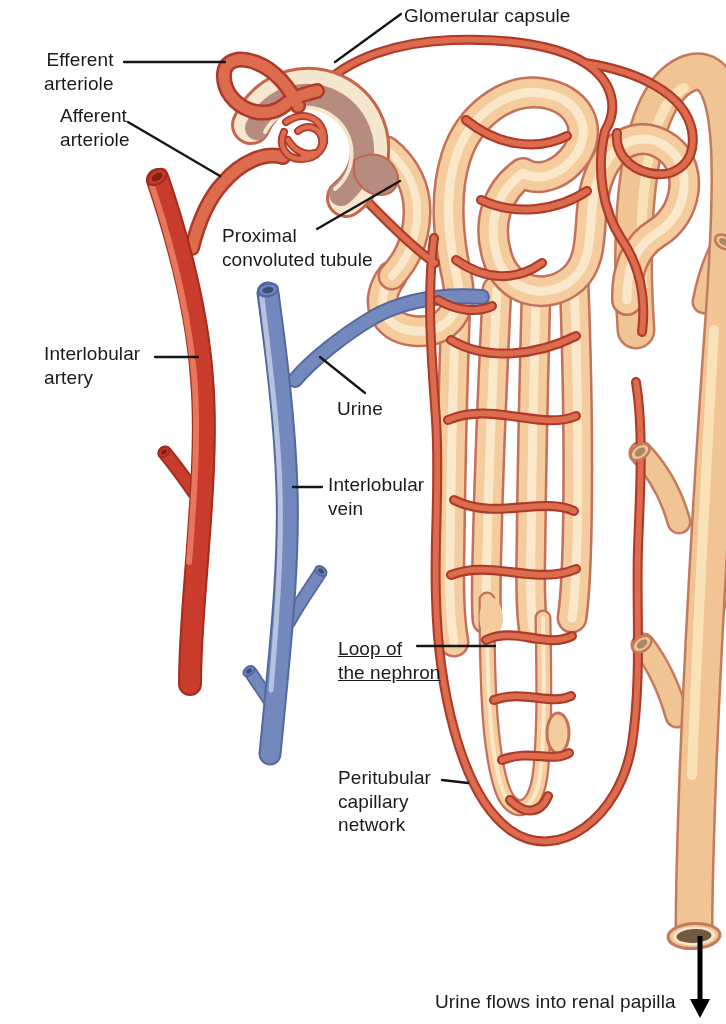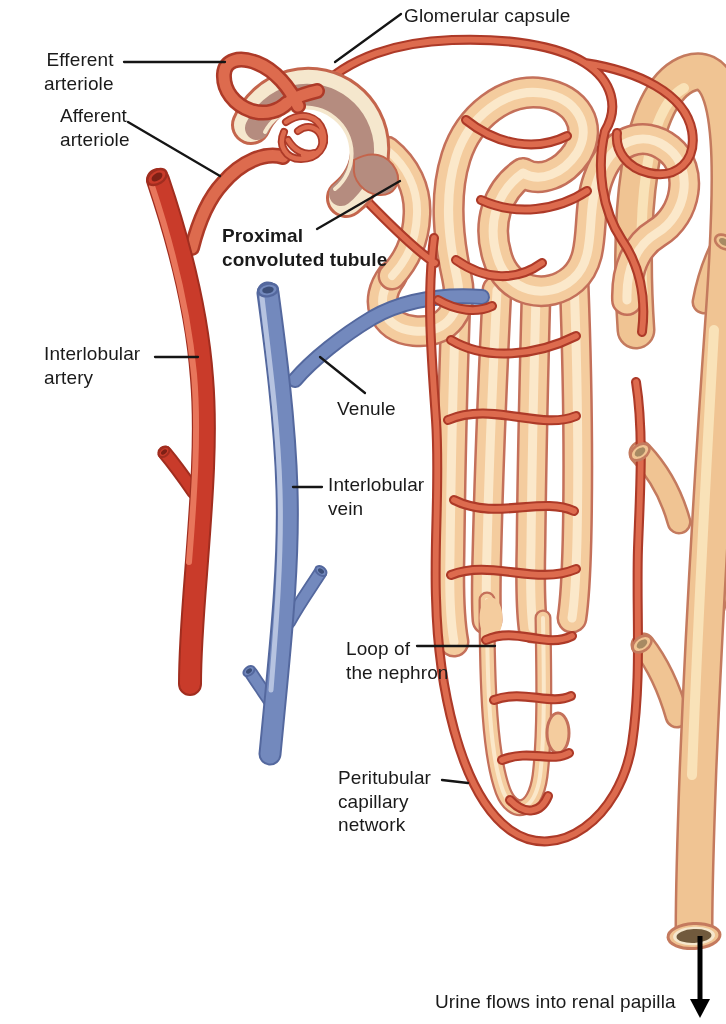--- a/index.html
+++ b/index.html
@@ -190,27 +190,27 @@
     <line x1="664" y1="936" x2="664" y2="1001" stroke="var(--arrow)" stroke-width="5"></line>
     <polygon points="654,999 674,999 664,1018" fill="var(--arrow)"></polygon>
   </g>
 </svg>
 
 <div class="lbl" style="left:368px;top:4px;">Glomerular capsule</div>
 <div class="lbl" style="left:8px;top:48px;text-align:right;">Efferent
 arteriole</div>
 <div class="lbl" style="left:24px;top:104px;">Afferent
 arteriole</div>
-<div class="lbl" style="left:186px;top:224px;font-weight:bold;">Proximal
+<div class="lbl" style="left:186px;top:224px;">Proximal
 convoluted tubule</div>
 <div class="lbl" style="left:8px;top:342px;">Interlobular
 artery</div>
-<div class="lbl" style="left:301px;top:397px;">Venule</div>
+<div class="lbl" style="left:301px;top:397px;">Urine</div>
 <div class="lbl" style="left:292px;top:473px;">Interlobular
 vein</div>
-<div class="lbl" style="left:310px;top:637px;">Loop of
+<div class="lbl" style="left:302px;top:637px;text-decoration:underline;">Loop of
 the nephron</div>
 <div class="lbl" style="left:399px;top:990px;">Urine flows into renal papilla</div>
 <div class="lbl" style="left:302px;top:766px;">Peritubular
 capillary
 network</div>
 
 </div>
 
 </body></html>

